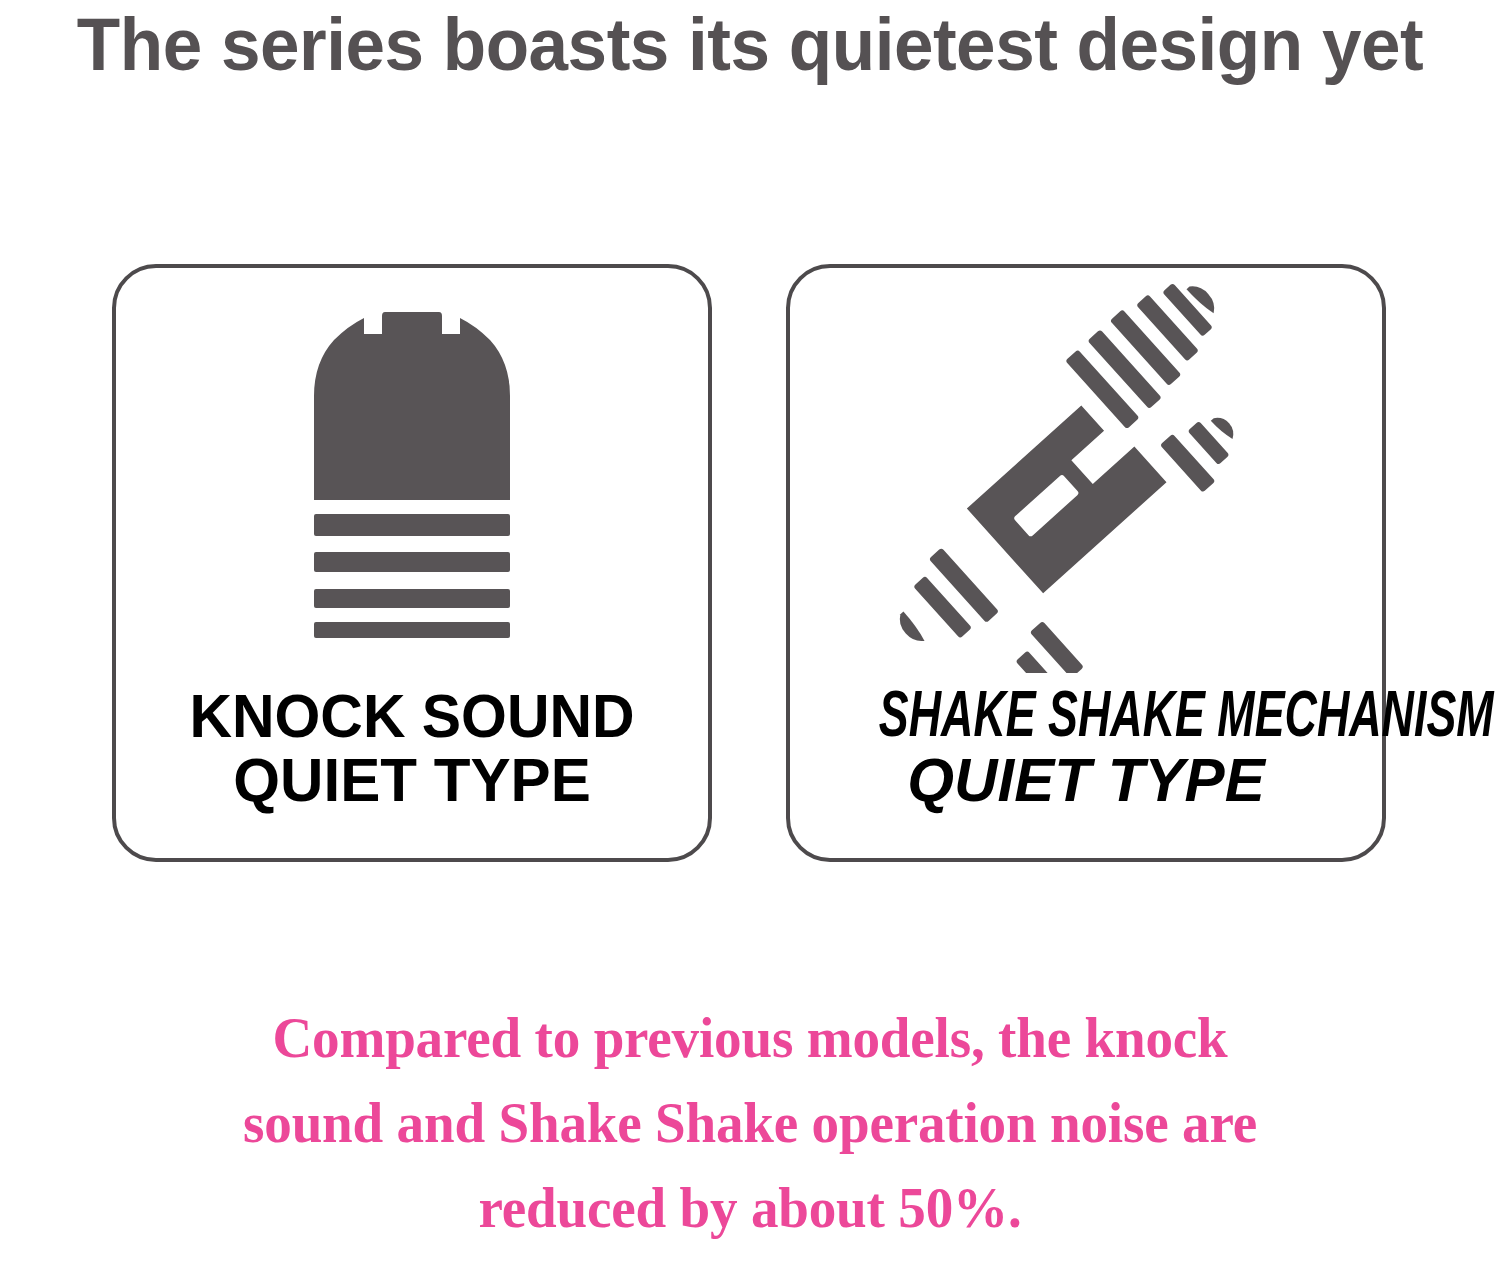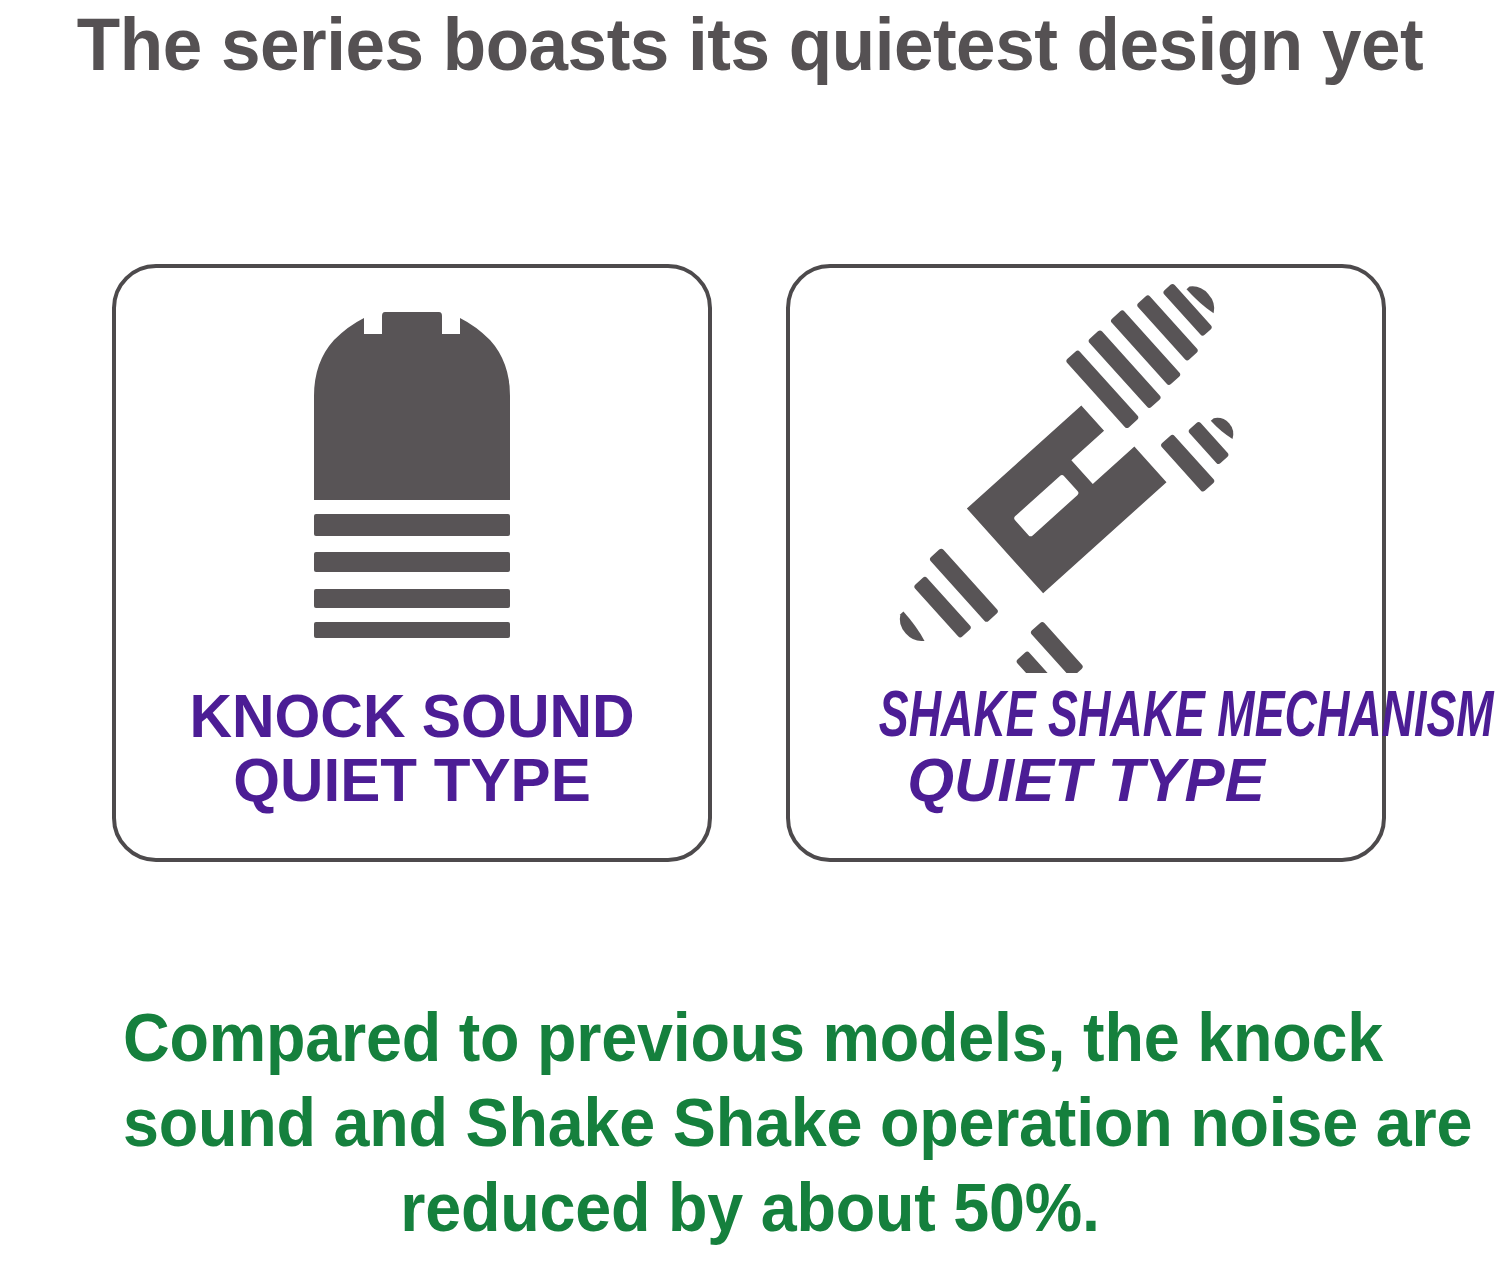--- a/index.html
+++ b/index.html
@@ -67,21 +67,21 @@
     justify-content: center;
   }
   .card-icon svg { display: block; }
 
   .card-caption {
     position: absolute;
     left: 0;
     bottom: 46px;
     width: 100%;
     text-align: center;
-    color: #4c1d95;
+    color: #000000;
   }
   .cap-line1 {
     display: block;
     font-size: 62px;
     font-weight: 700;
     line-height: 1.02;
     white-space: nowrap;
   }
   .cap-line2 {
     display: block;
@@ -95,25 +95,26 @@
   .card--right .cap-line1 { transform: scaleX(0.70); font-size: 64px; }
   .card--right .cap-line2 { transform: scaleX(0.97); }
 
   
   .footer-note {
     position: absolute;
     left: 90px;
     top: 995px;
     width: 1320px;
     text-align: center;
-    color: #15803d;
-    font-size: 68px;
+    color: #ec4899;
+    font-size: 58px;
     font-weight: 700;
     line-height: 85px;
     letter-spacing: -0.2px;
+    font-family: Liberation Serif, serif;
   }
   .footer-note .fline {
     display: block;
     transform: scaleX(0.95);
     white-space: nowrap;
   }
 </style>
 </head>
 <body>
 

